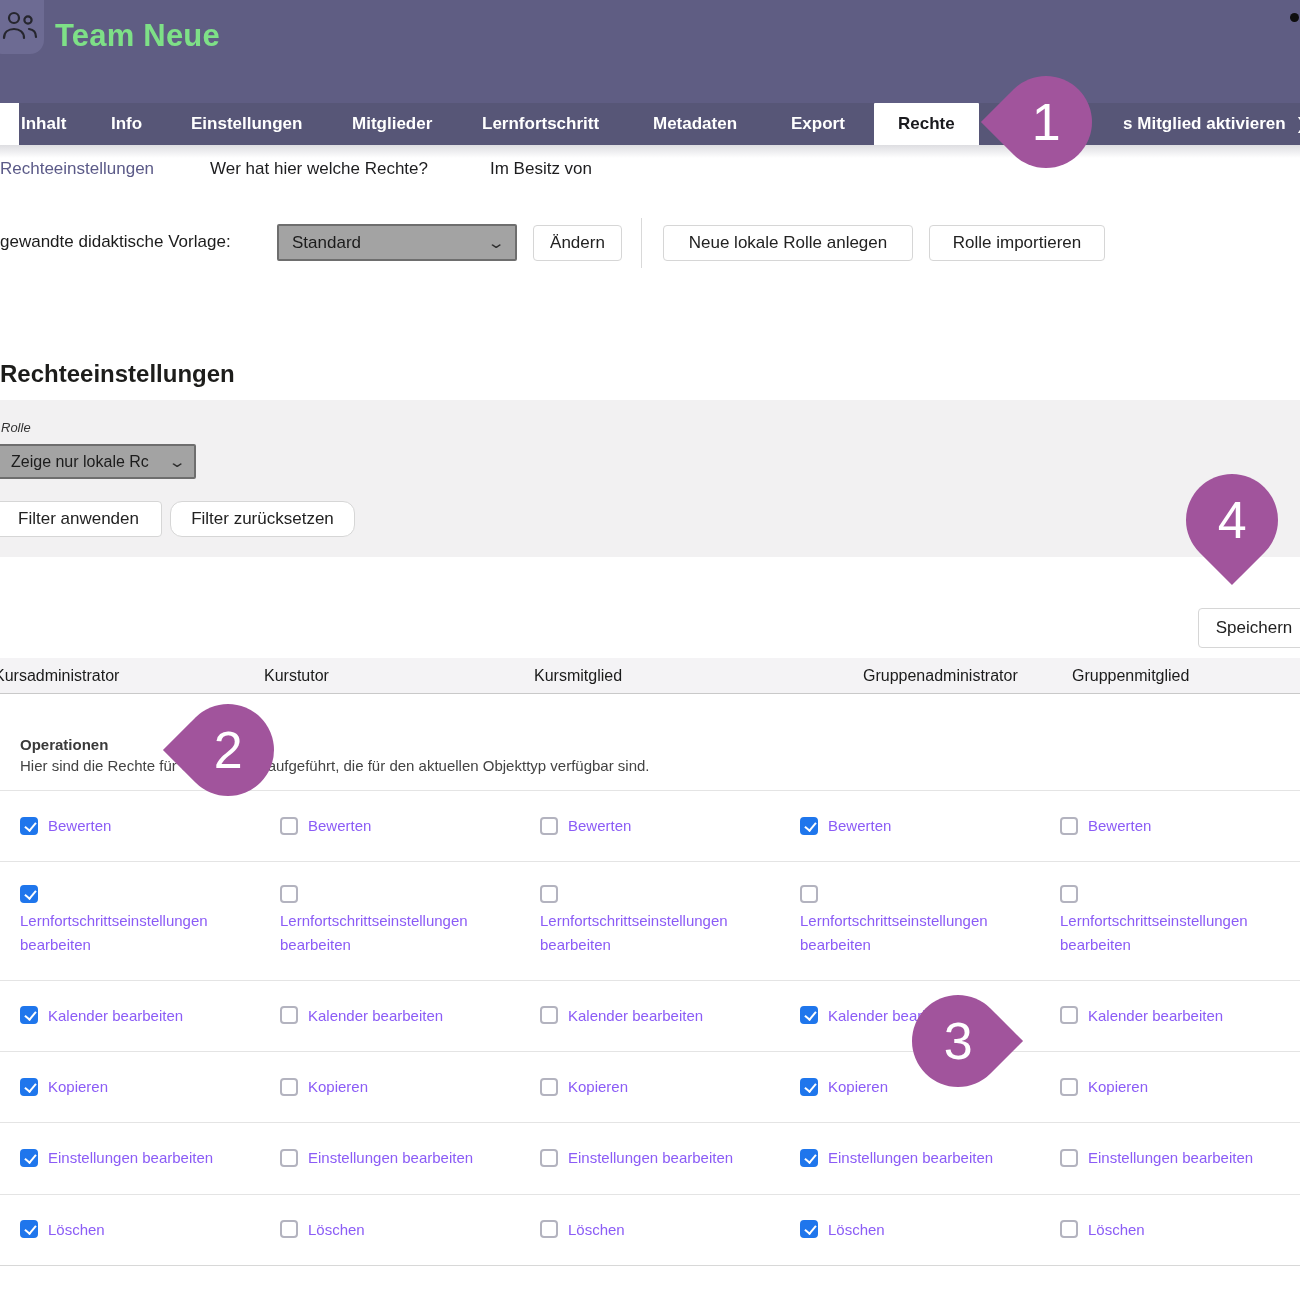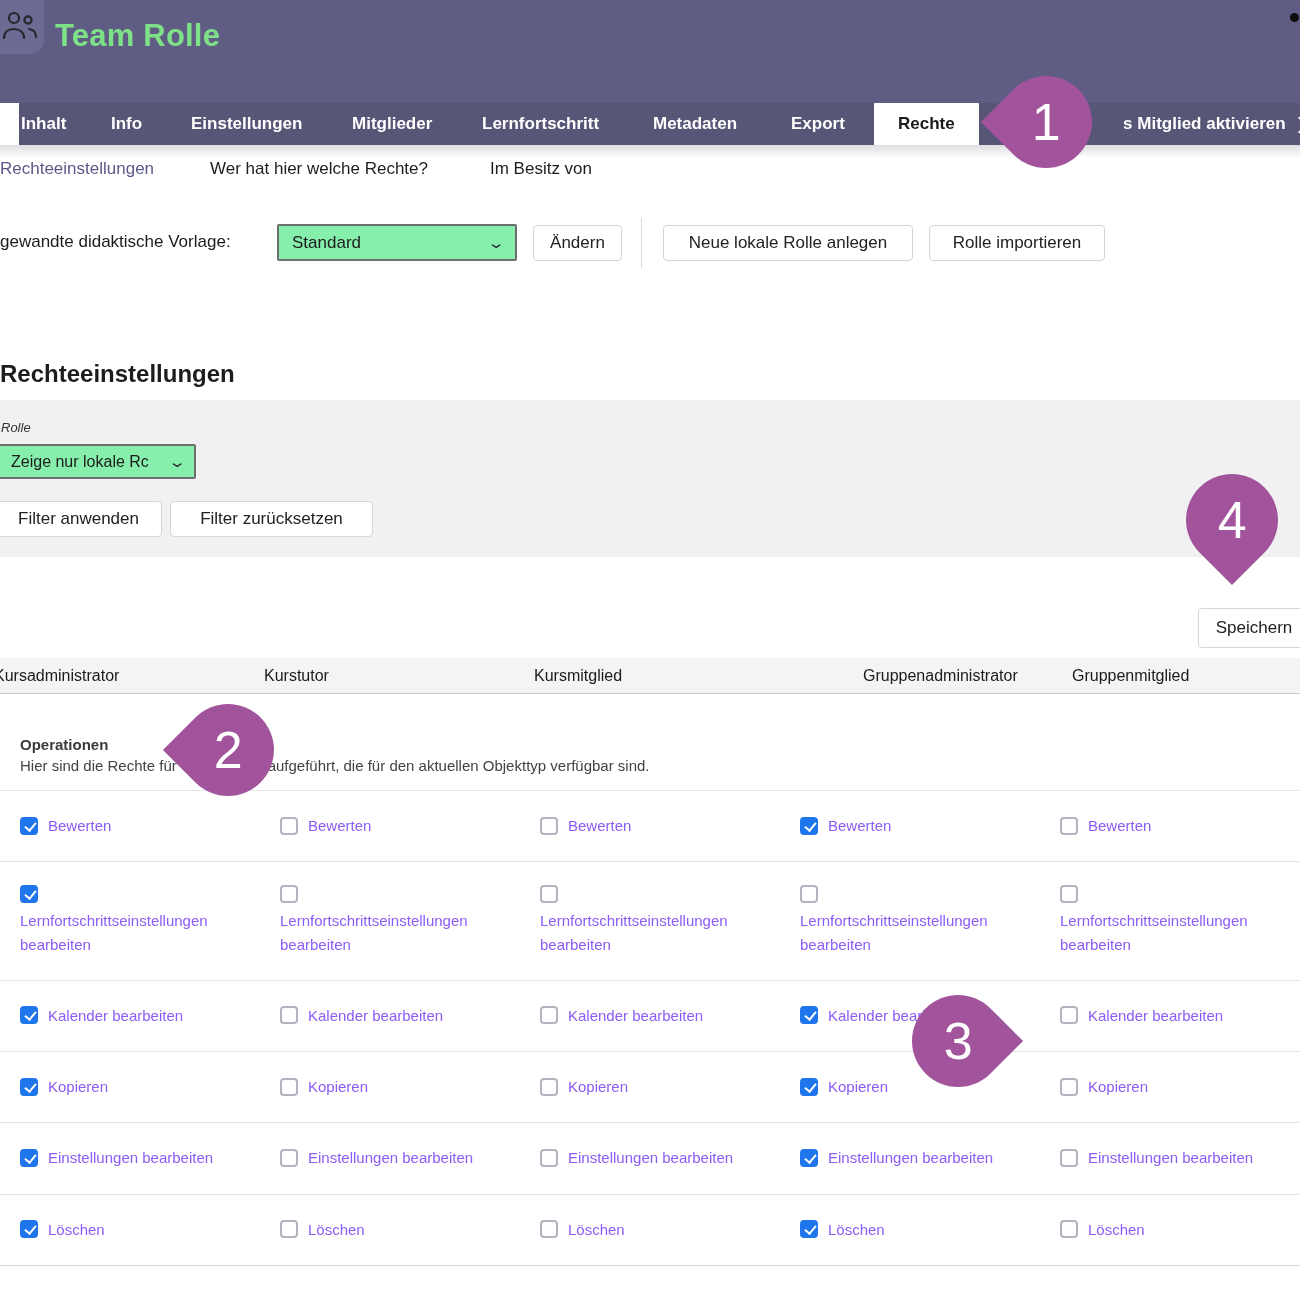--- a/index.html
+++ b/index.html
@@ -25,39 +25,39 @@
   .subnav { position:absolute; left:0; top:145px; width:1300px; height:52px; background:#fff; }
   .subnav::before { content:""; position:absolute; left:0; top:0; right:0; height:13px;
     background:linear-gradient(rgba(45,45,70,.16), rgba(45,45,70,0)); pointer-events:none; }
   .subnav-item { position:absolute; top:14px; font-size:17px; color:#1d1d1f; cursor:pointer; white-space:nowrap; }
   .subnav-item.active { color:var(--link,#5b5a88); }
 
   
   .toolbar { position:absolute; left:0; top:224px; width:1300px; height:40px; }
   .tpl-label { position:absolute; left:0; top:8px; font-size:17px; color:#1c1c1c; }
   .selectbox { position:absolute; display:flex; align-items:center; justify-content:space-between;
-    background:#86efac; border:2px solid #6e6e6e; border-radius:2px; cursor:pointer; }
+    background:#a3a3a3; border:2px solid #6e6e6e; border-radius:2px; cursor:pointer; }
   .tpl-select { left:277px; top:0; width:240px; height:37px; padding:0 12px 0 13px; font-size:17px; }
   .selectbox .caret { font-size:15px; color:#2c2c2c; transform:scaleX(1.5); margin-left:8px; }
   .btn { display:inline-flex; align-items:center; justify-content:center; background:#fff;
     border:1px solid #d6d6d6; border-radius:4px; font-size:17px; color:#222; cursor:pointer; white-space:nowrap; }
   .btn-aendern   { position:absolute; left:533px; top:1px; width:89px;  height:36px; }
   .toolbar-divider { position:absolute; left:641px; top:-6px; width:1px; height:50px; background:#d9d9d9; }
   .btn-newrole   { position:absolute; left:663px; top:1px; width:250px; height:36px; }
   .btn-importrole{ position:absolute; left:929px; top:1px; width:176px; height:36px; }
 
   
   .section-heading { position:absolute; left:0; top:360px; font-size:24px; font-weight:700; color:#1d1d1b; }
 
   
   .filter-panel { position:absolute; left:0; top:400px; width:1300px; height:157px; background:#f2f1f2; }
   .role-label { position:absolute; left:1px; top:20px; font-size:13px; font-style:italic; color:#333; }
   .role-select { left:-5px; top:44px; width:201px; height:35px; padding:0 10px 0 14px; font-size:16px; }
   .btn-filter-apply { position:absolute; left:-5px; top:101px; width:167px; height:36px; }
-  .btn-filter-reset { position:absolute; left:170px; top:101px; width:203px; height:36px; }
+  .btn-filter-reset { position:absolute; left:170px; top:101px; width:185px; height:36px;border-radius:12px; }
 
   
   .btn-save { position:absolute; left:1198px; top:608px; width:112px; height:40px; font-size:17px; }
 
   
   .rights-table { position:absolute; left:0; top:658px; width:1300px; }
   .thead { position:relative; height:36px; background:#f4f3f5; border-bottom:1px solid #c9c9c9; }
   .thead .col-h { position:absolute; top:0; line-height:36px; font-size:16px; color:#1b1b1b; white-space:nowrap; }
   .ops-block { padding:42px 0 16px 20px; border-bottom:1px solid #e4e4e4; }
   .ops-title { font-size:15px; font-weight:700; color:#3a3a3a; margin-bottom:4px; }
@@ -90,21 +90,21 @@
 
   <header class="banner">
     <div class="obj-icon-box">
       <svg width="36" height="30" viewBox="0 0 36 30" fill="none" stroke="#26262e" stroke-width="2.2" stroke-linecap="round" stroke-linejoin="round">
         <circle cx="12" cy="8" r="5"></circle>
         <path d="M2 28c0-6 4.5-9 10-9s10 3 10 9"></path>
         <circle cx="26" cy="10" r="3.6"></circle>
         <path d="M27 19c4 .5 7 3 7 8"></path>
       </svg>
     </div>
-    <h1 class="banner-title">Team Rolle</h1>
+    <h1 class="banner-title">Team Neue</h1>
     <span class="corner-dot"></span>
   </header>
 
   <nav class="navbar">
     <div id="tabs">
         <div class="tab" style="left: 2px;">Inhalt</div>
         <div class="tab" style="left: 92px;">Info</div>
         <div class="tab" style="left: 172px;">Einstellungen</div>
         <div class="tab" style="left: 333px;">Mitglieder</div>
         <div class="tab" style="left: 463px;">Lernfortschritt</div>

